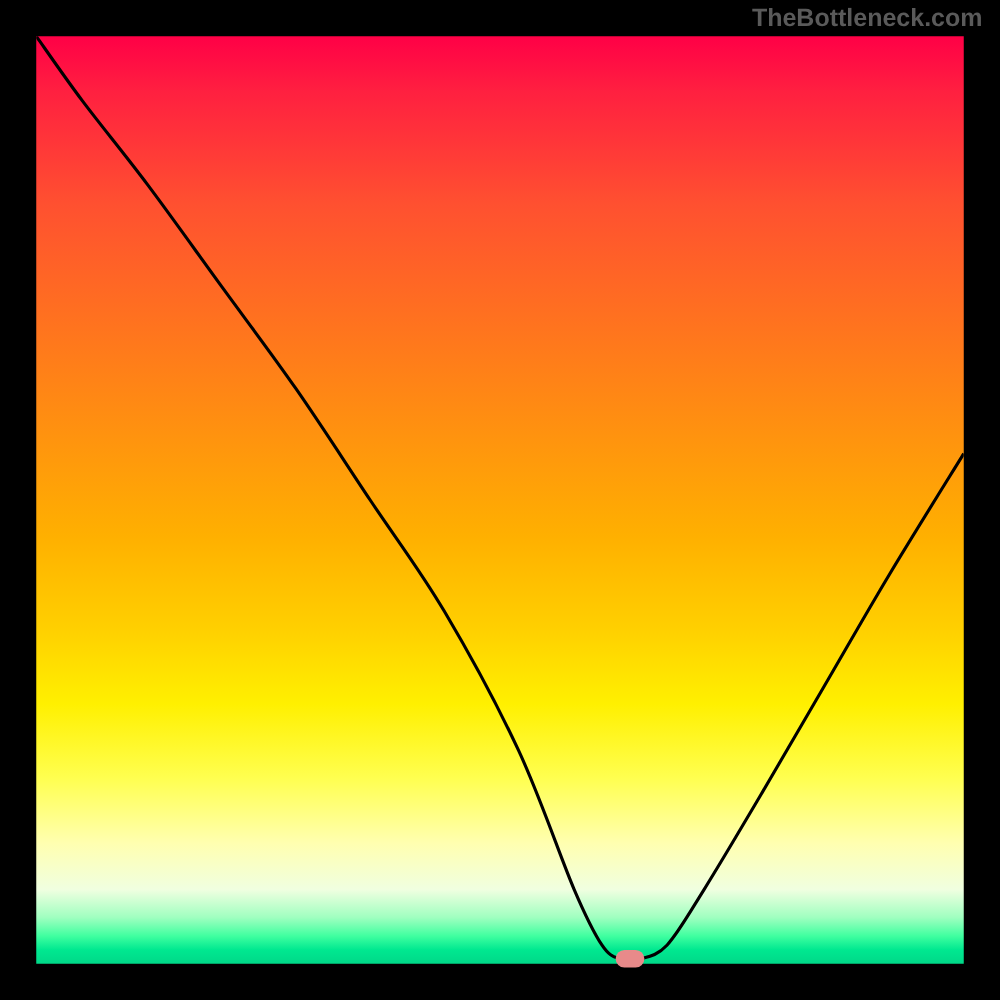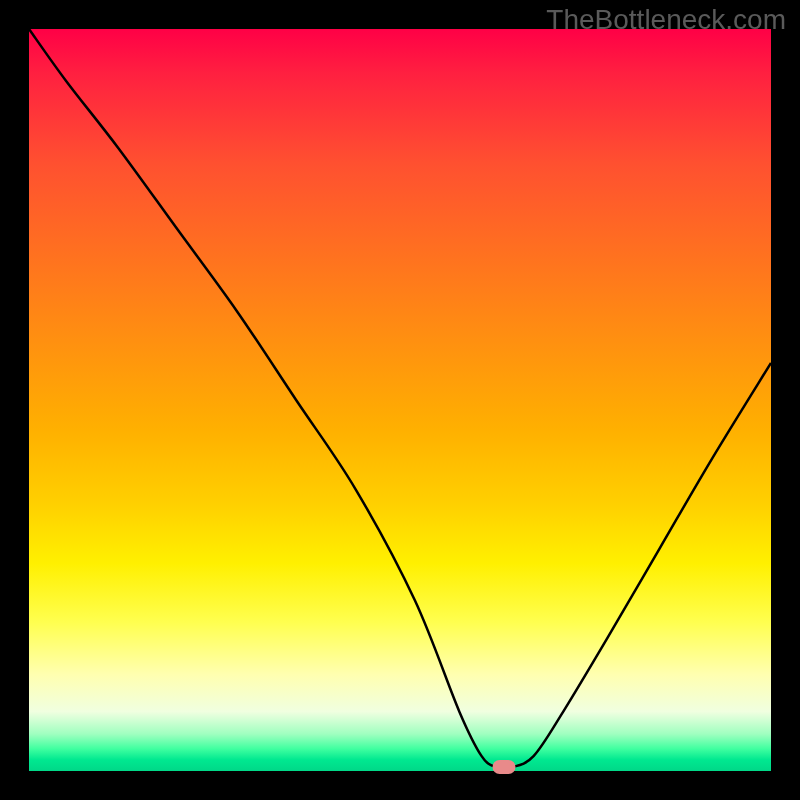--- a/index.html
+++ b/index.html
@@ -9,22 +9,22 @@
     height: 800px;
     background: #000;
     font-family: Arial, sans-serif;
     position: relative;
   }
   .watermark {
     position: absolute;
     top: 4px;
     right: 14px;
     color: #5a5a5a;
-    font-size: 28px;
-    font-weight: 400;
+    font-size: 20px;
+    font-weight: 700;
     z-index: 10;
     margin-left: 20px;
   }
   .chart-area {
     position: absolute;
     top: 29px;
     left: 29px;
     width: 742px;
     height: 742px;
   }

